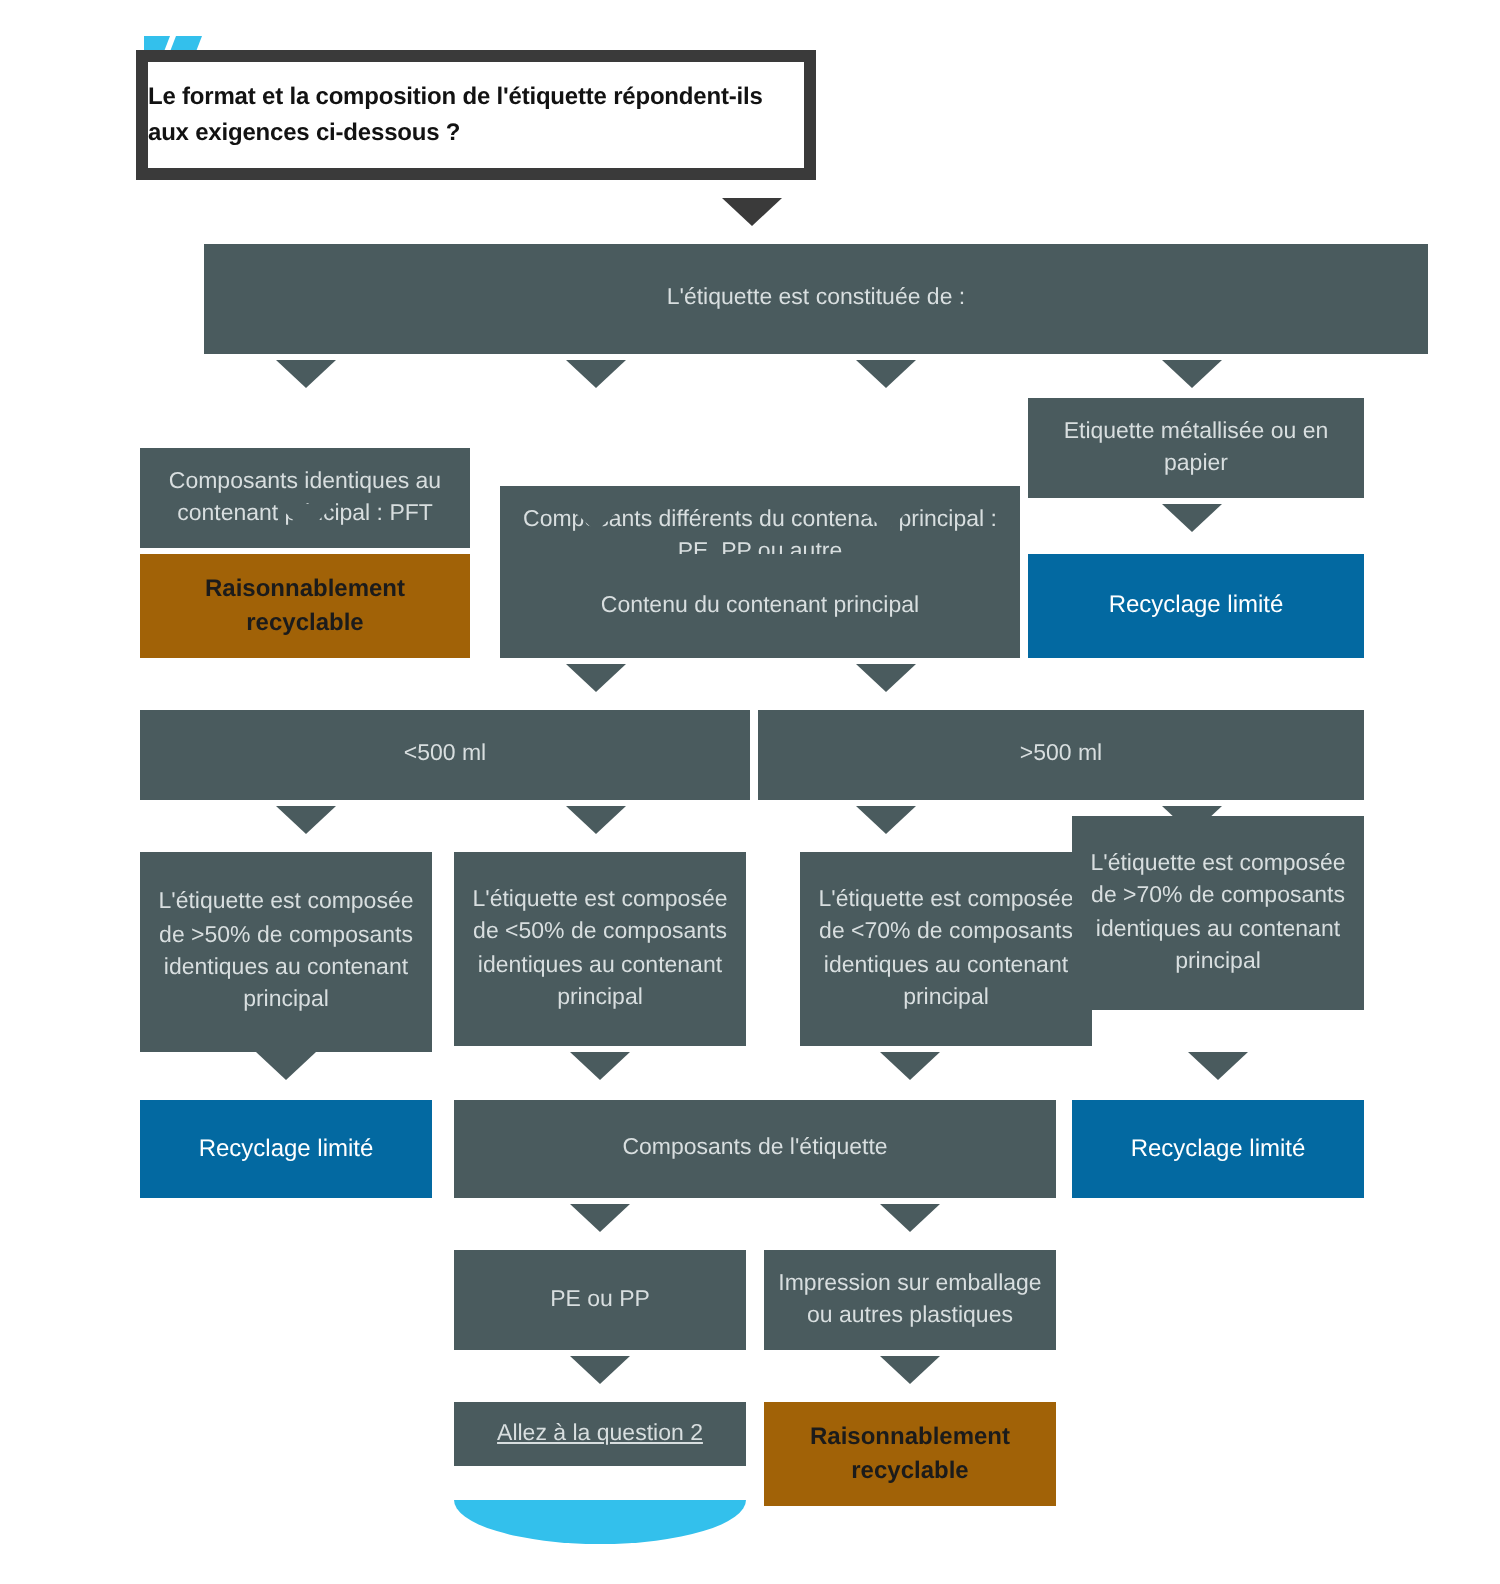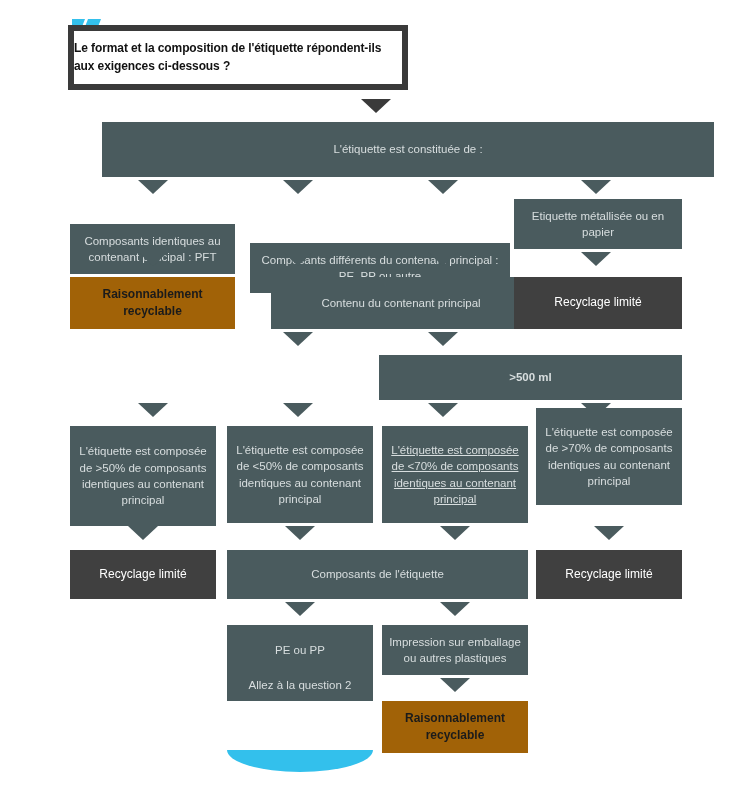--- a/index.html
+++ b/index.html
@@ -66,21 +66,21 @@
     background: #4a5b5e;
     color: #d8dedf;
   }
   .node.yellow {
     background: #a16207;
     color: #1b1b1b;
     font-weight: bold;
     font-size: 12px;
   }
   .node.orange {
-    background: #404040;
+    background: #0369a1;
     color: #ffffff;
     font-size: 12px;
   }
 
   
   .arrow {
     position: absolute;
     width: 0;
     height: 0;
     border-left: 15px solid transparent;
@@ -127,53 +127,54 @@
   <div class="node dark" style="left:70px; top:199px; width:165px; height:50px;margin-top:25px;">Composants identiques au contenant principal : PFT</div>
   <div class="node dark" style="left:250px; top:199px; width:260px; height:50px;margin-top:44px;">Composants différents du contenant principal : PE, PP ou autre</div>
   <div class="node dark" style="left:514px; top:199px; width:168px; height:50px;">Etiquette métallisée ou en papier</div>
 
   <div class="arrow" style="left:138px; top:252px;"></div>
   <div class="arrow" style="left:283px; top:252px;"></div>
   <div class="arrow" style="left:428px; top:252px;"></div>
   <div class="arrow" style="left:581px; top:252px;"></div>
 
   <div class="node yellow" style="left:70px; top:277px; width:165px; height:52px;">Raisonnablement recyclable</div>
-  <div class="node dark" style="left:250px; top:277px; width:260px; height:52px;margin-left:21px;">Contenu du contenant principal</div>
+  <div class="node dark" style="left:250px; top:277px; width:260px; height:52px;">Contenu du contenant principal</div>
   <div class="node orange" style="left:514px; top:277px; width:168px; height:52px;">Recyclage limité</div>
 
   <div class="arrow" style="left:283px; top:332px;"></div>
   <div class="arrow" style="left:428px; top:332px;"></div>
 
-  <div class="node dark" style="left:379px; top:355px; width:303px; height:45px;font-weight:bold;">&gt;500 ml</div>
+  <div class="node dark" style="left:70px; top:355px; width:305px; height:45px;">&lt;500 ml</div>
+  <div class="node dark" style="left:379px; top:355px; width:303px; height:45px;">&gt;500 ml</div>
 
   <div class="arrow" style="left:138px; top:403px;"></div>
   <div class="arrow" style="left:283px; top:403px;"></div>
   <div class="arrow" style="left:428px; top:403px;"></div>
   <div class="arrow" style="left:581px; top:403px;"></div>
 
   <div class="node dark" style="left:70px; top:426px; width:146px; height:100px;">L'étiquette est composée de &gt;50% de composants identiques au contenant principal</div>
   <div class="node dark" style="left:227px; top:426px; width:146px; height:97px;">L'étiquette est composée de &lt;50% de composants identiques au contenant principal</div>
-  <div class="node dark" style="left:382px; top:426px; width:146px; height:97px;text-decoration:underline;">L'étiquette est composée de &lt;70% de composants identiques au contenant principal</div>
+  <div class="node dark" style="left:400px; top:426px; width:146px; height:97px;">L'étiquette est composée de &lt;70% de composants identiques au contenant principal</div>
   <div class="node dark" style="left:536px; top:408px; width:146px; height:97px;">L'étiquette est composée de &gt;70% de composants identiques au contenant principal</div>
 
   <div class="arrow" style="left:128px; top:526px;"></div>
   <div class="arrow" style="left:285px; top:526px;"></div>
   <div class="arrow" style="left:440px; top:526px;"></div>
   <div class="arrow" style="left:594px; top:526px;"></div>
 
   <div class="node orange" style="left:70px; top:550px; width:146px; height:49px;">Recyclage limité</div>
   <div class="node dark" style="left:227px; top:550px; width:301px; height:49px;">Composants de l'étiquette</div>
   <div class="node orange" style="left:536px; top:550px; width:146px; height:49px;">Recyclage limité</div>
 
   <div class="arrow" style="left:285px; top:602px;"></div>
   <div class="arrow" style="left:440px; top:602px;"></div>
 
   <div class="node dark" style="left:382px; top:625px; width:146px; height:50px;">Impression sur emballage ou autres plastiques</div>
   <div class="node dark" style="left:227px; top:625px; width:146px; height:50px;">PE ou PP</div>
 
   <div class="arrow" style="left:285px; top:678px;"></div>
   <div class="arrow" style="left:440px; top:678px;"></div>
 
-  <div class="node dark" style="left:227px; top:669px; width:146px; height:32px;">Allez à la question 2</div>
+  <div class="node dark" style="left:227px; top:701px; width:146px; height:32px;text-decoration:underline;">Allez à la question 2</div>
   <div class="blue-bottom" style="left:227px; top:750px; width:146px; height:22px;"></div>
   <div class="node yellow" style="left:382px; top:701px; width:146px; height:52px;">Raisonnablement recyclable</div>
 
 </div>
 
 </body></html>

